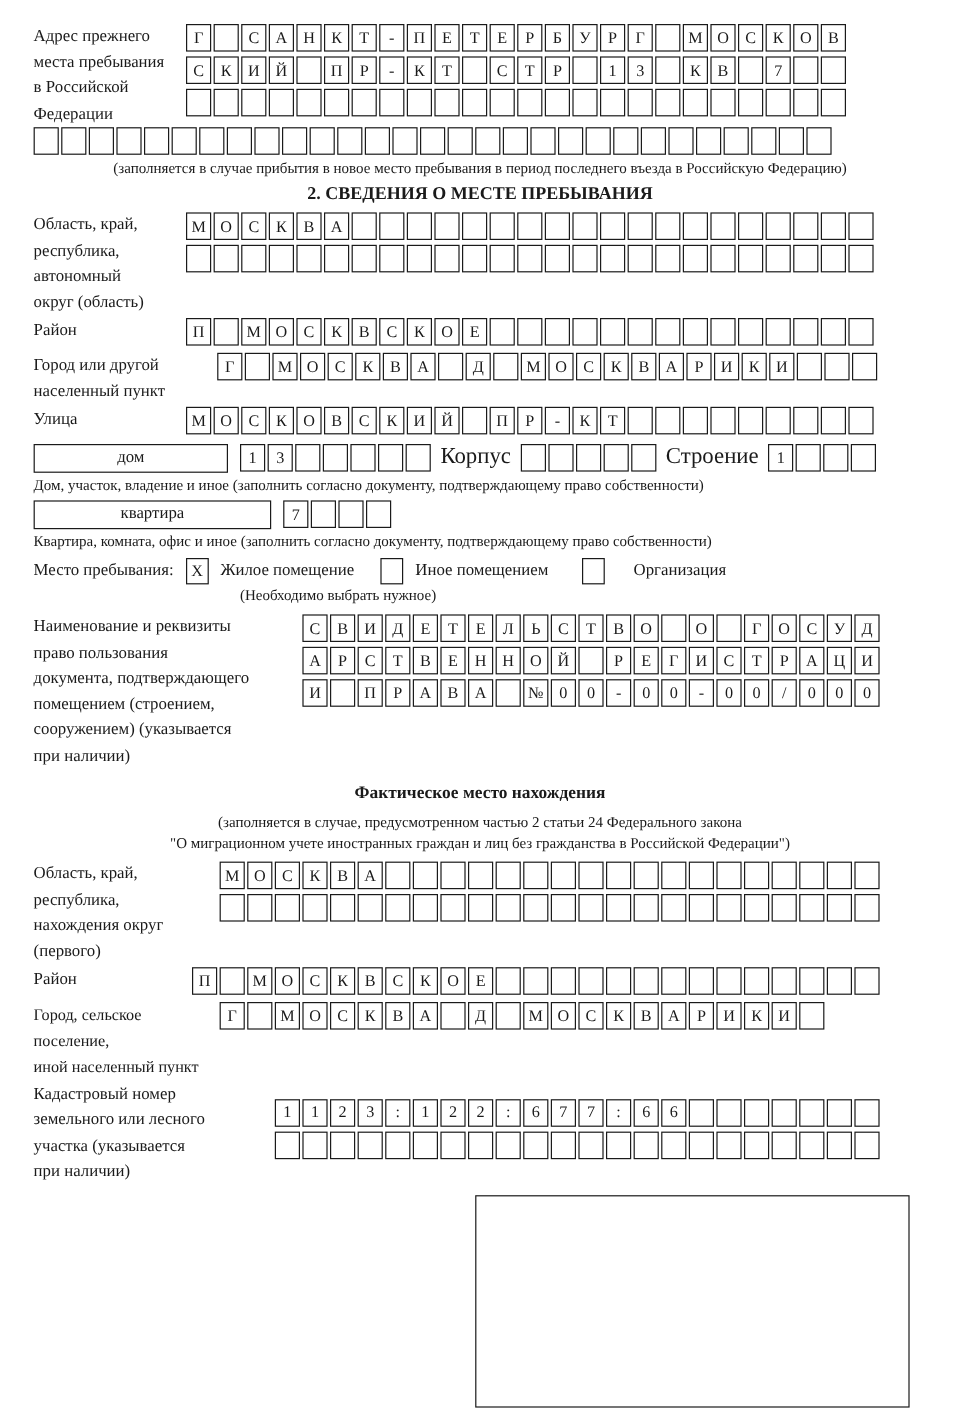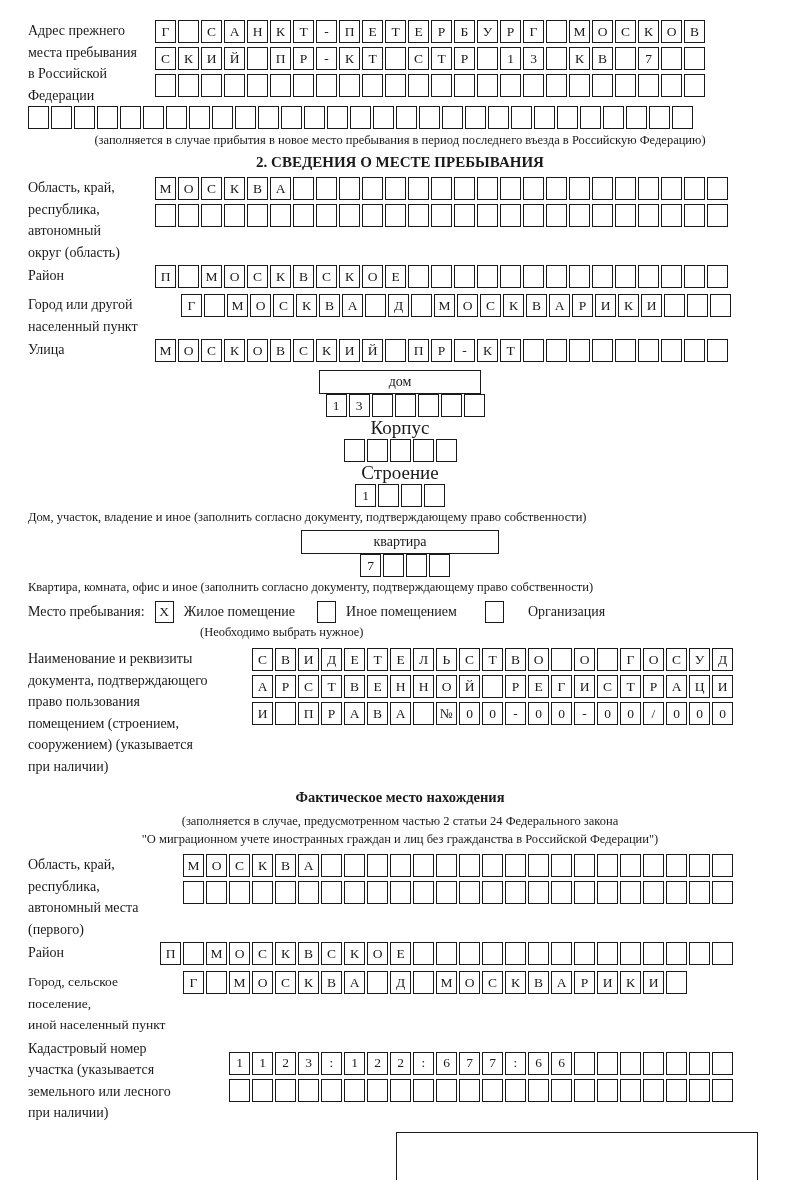--- a/index.html
+++ b/index.html
@@ -14,21 +14,21 @@
   .flabel-wide{flex:0 0 155px;}
   .flabel-doc{flex:0 0 224px;}
   .flabel-cad{flex:0 0 201px;}
   .rows{flex:1 1 auto;}
   .indent{margin-left:26px;}
   .caption{font-size:12.5px;text-align:center;margin:1px 0 6px 0;}
   .caption-left{font-size:12.5px;text-align:left;margin:1px 0 5px 0;}
   .sec-title{font-weight:bold;font-size:15px;text-align:center;margin:4px 0 6px 0;}
   .wbox{border:1.6px solid #1a1a1a;height:22px;display:flex;align-items:center;
         justify-content:center;font-size:14px;box-sizing:content-box;}
-  .houserow{display:flex;align-items:center;margin:4px 0 3px 0;flex-direction:column;}
+  .houserow{display:flex;margin:4px 0 3px 0;}
   .inline-lbl{font-size:19px;margin:0 8px;}
   .stayrow{display:flex;align-items:center;font-size:14px;margin-top:6px;}
   .cb{flex:0 0 auto;width:17px;height:20px;border:1.6px solid #1a1a1a;display:flex;
       align-items:center;justify-content:center;font-size:13.5px;margin:0 10px;}
   .staynote{font-size:12.5px;margin:2px 0 8px 172px;width:260px;text-align:left;}
   .fact-title{font-weight:bold;font-size:14.5px;text-align:center;margin:12px 0 6px 0;}
   .fact-note{font-size:12.5px;text-align:center;line-height:18px;}
   .bottom{display:flex;flex-direction:column;align-items:flex-end;margin-top:8px;}
   .stampbox{width:360px;height:175px;border:1.8px solid #1a1a1a;margin-right:14px;}
   .mb2{margin-bottom:2px;}
@@ -375,22 +375,22 @@
     <span class="cb" style="margin-left:22px;"></span>
     <span>Иное помещением</span>
     <span class="cb" style="margin-left:28px;"></span>
     <span style="margin-left:14px;">Организация</span>
   </div>
   <div class="staynote">(Необходимо выбрать нужное)</div>
 
   <div class="field">
     <div class="flabel flabel-doc">
       <div>Наименование и реквизиты</div>
+      <div>право пользования</div>
       <div>документа, подтверждающего</div>
-      <div>право пользования</div>
       <div>помещением (строением,</div>
       <div>сооружением) (указывается</div>
       <div>при наличии)</div>
     </div>
     <div class="rows">
       <div class="cellrow">
           <span class="cell">С</span>
           <span class="cell">В</span>
           <span class="cell">И</span>
           <span class="cell">Д</span>
@@ -462,21 +462,21 @@
   </div>
 
   <div class="fact-title">Фактическое место нахождения</div>
   <div class="fact-note">(заполняется в случае, предусмотренном частью 2 статьи 24 Федерального закона</div>
   <div class="fact-note" style="margin-bottom:6px;">"О миграционном учете иностранных граждан и лиц без гражданства в Российской Федерации")</div>
 
   <div class="field mb2">
     <div class="flabel flabel-wide">
       <div>Область, край,</div>
       <div>республика,</div>
-      <div>автономный места</div>
+      <div>нахождения округ</div>
       <div>(первого)</div>
     </div>
     <div class="rows">
       <div class="cellrow">
           <span class="cell">М</span>
           <span class="cell">О</span>
           <span class="cell">С</span>
           <span class="cell">К</span>
           <span class="cell">В</span>
           <span class="cell">А</span>
@@ -590,22 +590,22 @@
           <span class="cell">К</span>
           <span class="cell">И</span>
           <span class="cell"></span>
         </div>
     </div>
   </div>
 
   <div class="field">
     <div class="flabel flabel-cad">
       <div>Кадастровый номер</div>
+      <div>земельного или лесного</div>
       <div>участка (указывается</div>
-      <div>земельного или лесного</div>
       <div>при наличии)</div>
     </div>
     <div class="rows" style="padding-top:14px;">
       <div class="cellrow">
           <span class="cell">1</span>
           <span class="cell">1</span>
           <span class="cell">2</span>
           <span class="cell">3</span>
           <span class="cell">:</span>
           <span class="cell">1</span>

